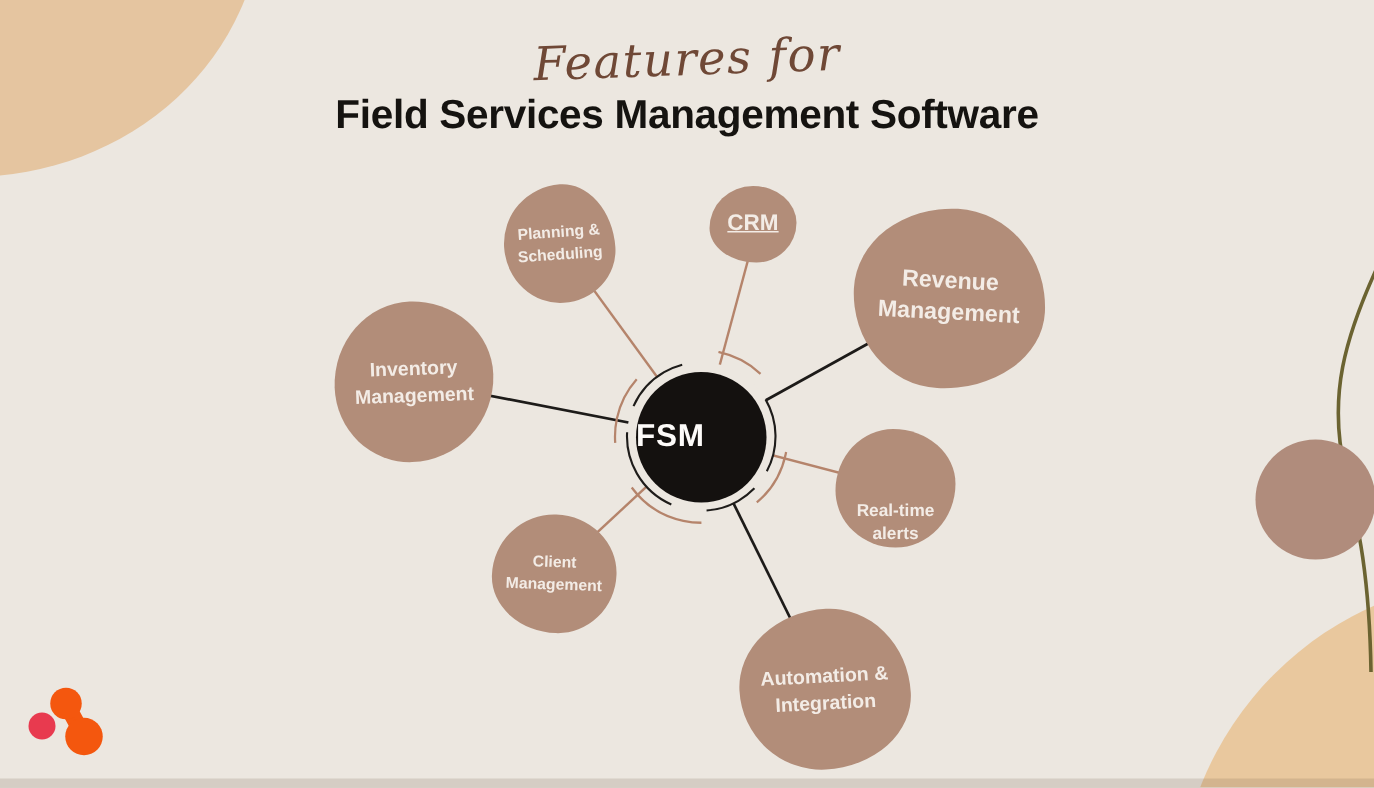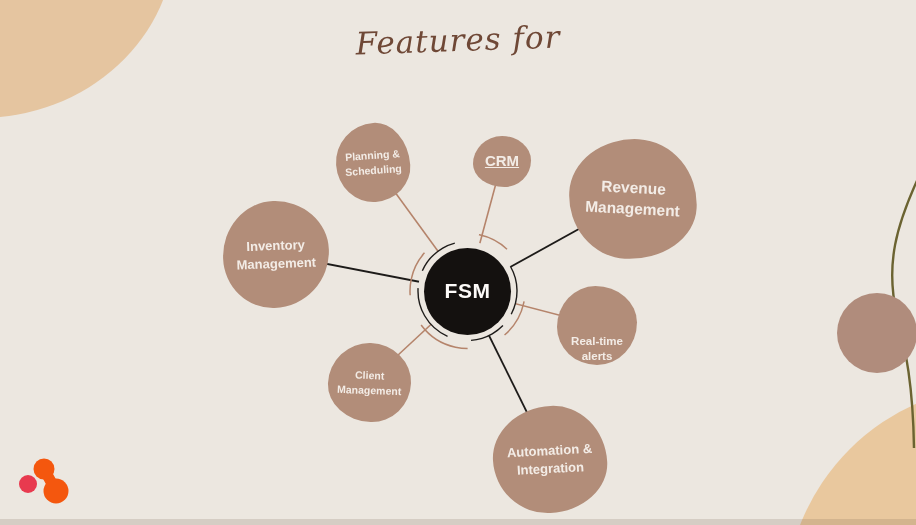--- a/index.html
+++ b/index.html
@@ -24,36 +24,36 @@
   .main-title{position:absolute;top:61px;left:0;width:916px;text-align:center;
     font-size:27px;font-weight:bold;color:#151310;z-index:6;letter-spacing:-.2px;}
   
   .net-svg{position:absolute;left:0;top:0;z-index:2;}
   
   .bubble{position:absolute;display:flex;align-items:center;justify-content:center;
     background:#b28d79;color:#f3ece6;font-weight:bold;text-align:center;z-index:3;}
   .bubble-label{white-space:pre-line;line-height:1.35;}
   .n0{left:336px;top:123px;width:74px;height:79px;font-size:10.5px;
       border-radius:54% 46% 50% 50% / 50% 56% 44% 50%;transform:rotate(-4deg);}
-  .n1{left:473px;top:136px;width:58px;height:51px;font-size:15px;
+  .n1{left:473px;top:124px;width:58px;height:51px;font-size:15px;
       border-radius:50% 50% 46% 54% / 55% 48% 52% 45%;text-decoration:underline;}
   .n2{left:569px;top:139px;width:128px;height:120px;font-size:15.5px;
       border-radius:52% 48% 54% 46% / 47% 55% 45% 53%;transform:rotate(3deg);}
   .n3{left:557px;top:286px;width:80px;height:79px;font-size:11.5px;
       border-radius:48% 52% 50% 50% / 52% 46% 54% 48%;align-items:flex-end;}
   .n4{left:493px;top:406px;width:114px;height:107px;font-size:13px;
       border-radius:53% 47% 52% 48% / 48% 55% 45% 52%;transform:rotate(-3deg);}
   .n5{left:328px;top:343px;width:83px;height:79px;font-size:10.5px;
       border-radius:50% 50% 47% 53% / 53% 49% 51% 47%;transform:rotate(2deg);}
   .n6{left:223px;top:201px;width:106px;height:107px;font-size:13px;
       border-radius:49% 51% 53% 47% / 52% 47% 53% 48%;transform:rotate(-2deg);}
   
   .center-node{position:absolute;left:424px;top:247.5px;width:87px;height:87px;
     background:#14110f;border-radius:50%;display:flex;align-items:center;
-    justify-content:center;z-index:4;}
+    z-index:4;}
   .center-label{color:#fdfbf9;font-size:21px;font-weight:bold;letter-spacing:.5px;}
   
   .logo{position:absolute;left:16px;top:456px;z-index:6;}
 </style>
 </head>
 <body>
 
 <div class="canvas">
 
   <div class="blob-top-left"></div>
@@ -69,20 +69,21 @@
     <line x1="633" y1="199" x2="467" y2="291" stroke="#1d1b19" stroke-width="1.8"></line>
     <line x1="597" y1="325" x2="467" y2="291" stroke="#b5846b" stroke-width="1.6"></line>
     <line x1="550" y1="459" x2="467" y2="291" stroke="#1d1b19" stroke-width="1.8"></line>
     <line x1="369" y1="382" x2="467" y2="291" stroke="#b5846b" stroke-width="1.6"></line>
     <line x1="276" y1="254" x2="467" y2="291" stroke="#1d1b19" stroke-width="1.8"></line>
     <circle cx="467.5" cy="291" r="49.5" fill="#ece7e0" stroke="#1e1c1a" stroke-width="1.4" stroke-dasharray="50 14 36 24 60 18 44 65" transform="rotate(-30 467.5 291)"></circle>
     <circle cx="467.5" cy="291" r="57.5" fill="none" stroke="#b5846b" stroke-width="1.5" stroke-dasharray="38 40 54 32 46 60 32 57" transform="rotate(12 467.5 291)"></circle>
   </svg>
 
   <div class="script-title">Features for</div>
+  <div class="main-title">Field Services Management Software</div>
 
   <div class="bubble n0">
     <span class="bubble-label">Planning &amp;
 Scheduling</span>
   </div>
   <div class="bubble n1">
     <span class="bubble-label">CRM</span>
   </div>
   <div class="bubble n2">
     <span class="bubble-label">Revenue

